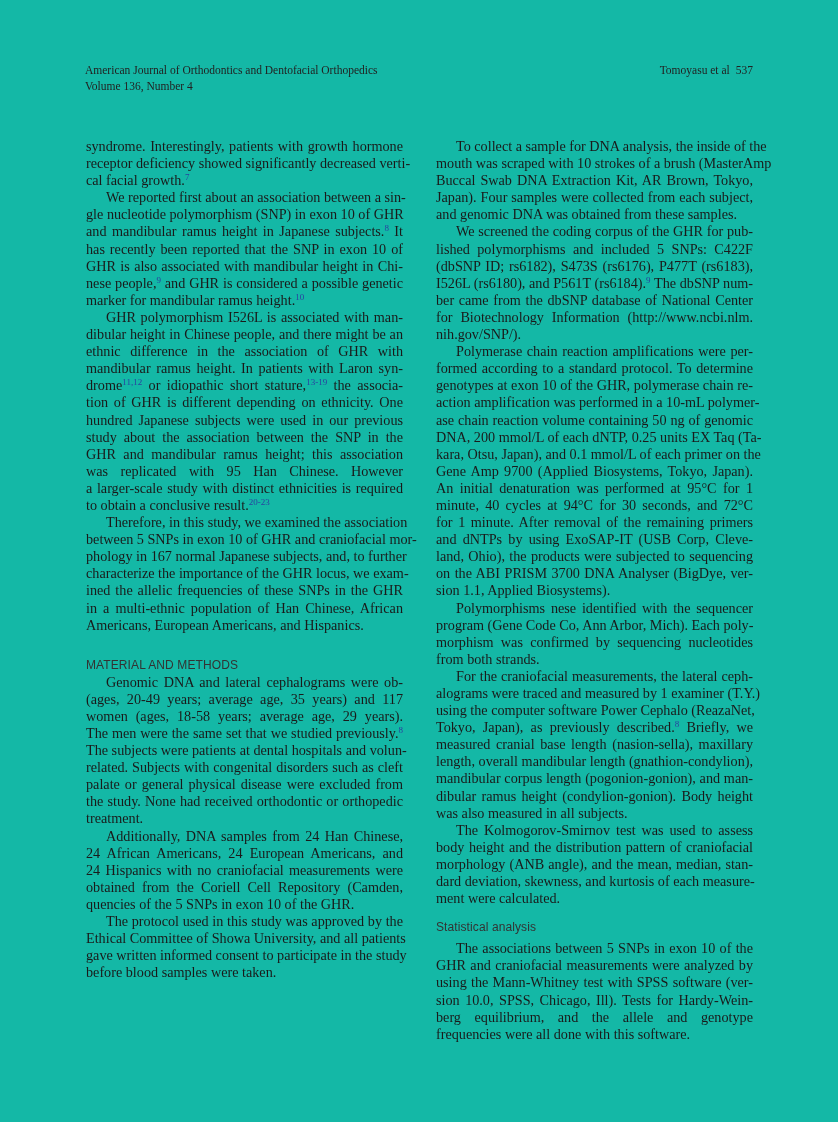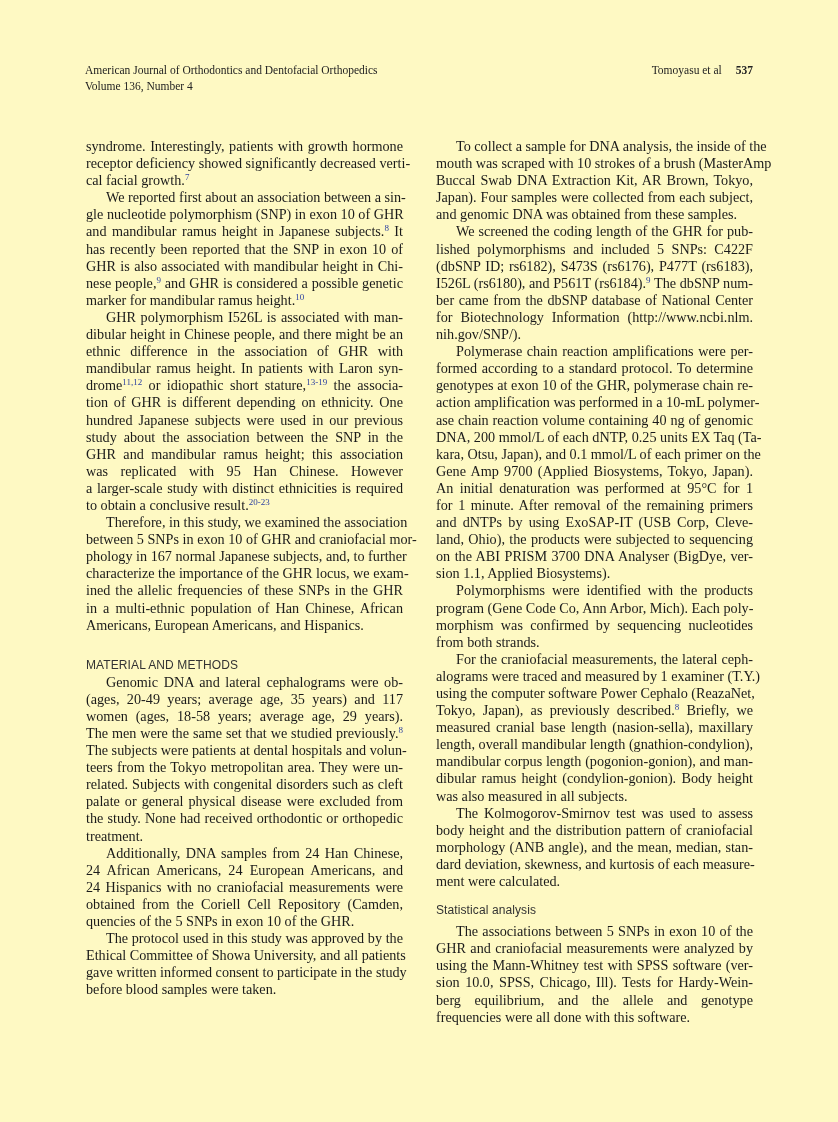--- a/index.html
+++ b/index.html
@@ -1,21 +1,21 @@
 <!DOCTYPE html>
 <html><head>
 <meta charset="utf-8">
 <style>
   html, body { margin: 0; padding: 0; background: #ffffff; }
   body { width: 838px; height: 1122px; position: relative; overflow: hidden; }
-  .page { position: absolute; left: 0; top: 0; width: 838px; height: 1122px; background: #fef9c3; }
+  .page { position: absolute; left: 0; top: 0; width: 838px; height: 1122px; background: #14b8a6; }
   .hdr { position: absolute; top: 62px; font-family: "Liberation Serif", serif; font-size: 11.5px; color: #222; line-height: 16px; }
   .hdr.left { left: 85px; }
   .hdr.right { right: 85px; text-align: right; }
-  .hdr .pg { margin-left: 14px; font-weight: bold; }
+  .hdr .pg { margin-left: 6px; }
   .col { position: absolute; top: 138px; width: 317px; font-family: "Liberation Serif", serif; font-size: 14.2px; color: #1a1a1a; }
   .col.left { left: 86px; }
   .col.right { left: 436px; }
   .ln { display: block; height: 17.1px; line-height: 17.1px; white-space: nowrap; text-align: justify; text-align-last: justify; overflow: visible; }
   .ln.last { text-align-last: left; }
   .ln.ind { text-indent: 20px; }
   .sup { color: #2a3fa0; font-size: 9px; vertical-align: 5px; line-height: 0; }
   .sec { display: block; font-family: "Liberation Sans", sans-serif; font-size: 12px; color: #333; height: 17px; line-height: 17px; letter-spacing: 0.1px; }
   .gap { display: block; }
 </style>
@@ -71,21 +71,20 @@
       <span class="ln last">Americans, European Americans, and Hispanics.</span>
     </div>
     <span class="gap" style="height:23px"></span>
     <span class="sec">MATERIAL AND METHODS</span>
     <div>
       <span class="ln ind">Genomic DNA and lateral cephalograms were ob-</span>
       <span class="ln">(ages, 20-49 years; average age, 35 years) and 117</span>
       <span class="ln">women (ages, 18-58 years; average age, 29 years).</span>
       <span class="ln"><span>The men were the same set that we studied previously.</span><span class="sup">8</span></span>
       <span class="ln">The subjects were patients at dental hospitals and volun-</span>
-      <span class="ln">teers from the Tokyo metropolitan area. They were un-</span>
       <span class="ln">related. Subjects with congenital disorders such as cleft</span>
       <span class="ln">palate or general physical disease were excluded from</span>
       <span class="ln">the study. None had received orthodontic or orthopedic</span>
       <span class="ln last">treatment.</span>
     </div>
     <div>
       <span class="ln ind">Additionally, DNA samples from 24 Han Chinese,</span>
       <span class="ln">24 African Americans, 24 European Americans, and</span>
       <span class="ln">24 Hispanics with no craniofacial measurements were</span>
       <span class="ln">obtained from the Coriell Cell Repository (Camden,</span>
@@ -101,46 +100,47 @@
 
   <div class="col right">
     <div>
       <span class="ln ind">To collect a sample for DNA analysis, the inside of the</span>
       <span class="ln">mouth was scraped with 10 strokes of a brush (MasterAmp</span>
       <span class="ln">Buccal Swab DNA Extraction Kit, AR Brown, Tokyo,</span>
       <span class="ln">Japan). Four samples were collected from each subject,</span>
       <span class="ln last">and genomic DNA was obtained from these samples.</span>
     </div>
     <div>
-      <span class="ln ind">We screened the coding length of the GHR for pub-</span>
+      <span class="ln ind">We screened the coding corpus of the GHR for pub-</span>
       <span class="ln">lished polymorphisms and included 5 SNPs: C422F</span>
       <span class="ln">(dbSNP ID; rs6182), S473S (rs6176), P477T (rs6183),</span>
       <span class="ln"><span>I526L (rs6180), and P561T (rs6184).</span><span class="sup">9</span> <span>The dbSNP num-</span></span>
       <span class="ln">ber came from the dbSNP database of National Center</span>
       <span class="ln">for Biotechnology Information (http://www.ncbi.nlm.</span>
       <span class="ln last">nih.gov/SNP/).</span>
     </div>
     <div>
       <span class="ln ind">Polymerase chain reaction amplifications were per-</span>
       <span class="ln">formed according to a standard protocol. To determine</span>
       <span class="ln">genotypes at exon 10 of the GHR, polymerase chain re-</span>
       <span class="ln">action amplification was performed in a 10-mL polymer-</span>
-      <span class="ln">ase chain reaction volume containing 40 ng of genomic</span>
+      <span class="ln">ase chain reaction volume containing 50 ng of genomic</span>
       <span class="ln">DNA, 200 mmol/L of each dNTP, 0.25 units EX Taq (Ta-</span>
       <span class="ln">kara, Otsu, Japan), and 0.1 mmol/L of each primer on the</span>
       <span class="ln">Gene Amp 9700 (Applied Biosystems, Tokyo, Japan).</span>
       <span class="ln">An initial denaturation was performed at 95°C for 1</span>
+      <span class="ln">minute, 40 cycles at 94°C for 30 seconds, and 72°C</span>
       <span class="ln">for 1 minute. After removal of the remaining primers</span>
       <span class="ln">and dNTPs by using ExoSAP-IT (USB Corp, Cleve-</span>
       <span class="ln">land, Ohio), the products were subjected to sequencing</span>
       <span class="ln">on the ABI PRISM 3700 DNA Analyser (BigDye, ver-</span>
       <span class="ln last">sion 1.1, Applied Biosystems).</span>
     </div>
     <div>
-      <span class="ln ind">Polymorphisms were identified with the products</span>
+      <span class="ln ind">Polymorphisms nese identified with the sequencer</span>
       <span class="ln">program (Gene Code Co, Ann Arbor, Mich). Each poly-</span>
       <span class="ln">morphism was confirmed by sequencing nucleotides</span>
       <span class="ln last">from both strands.</span>
     </div>
     <div>
       <span class="ln ind">For the craniofacial measurements, the lateral ceph-</span>
       <span class="ln">alograms were traced and measured by 1 examiner (T.Y.)</span>
       <span class="ln">using the computer software Power Cephalo (ReazaNet,</span>
       <span class="ln"><span>Tokyo, Japan), as previously described.</span><span class="sup">8</span> <span>Briefly, we</span></span>
       <span class="ln">measured cranial base length (nasion-sella), maxillary</span>

